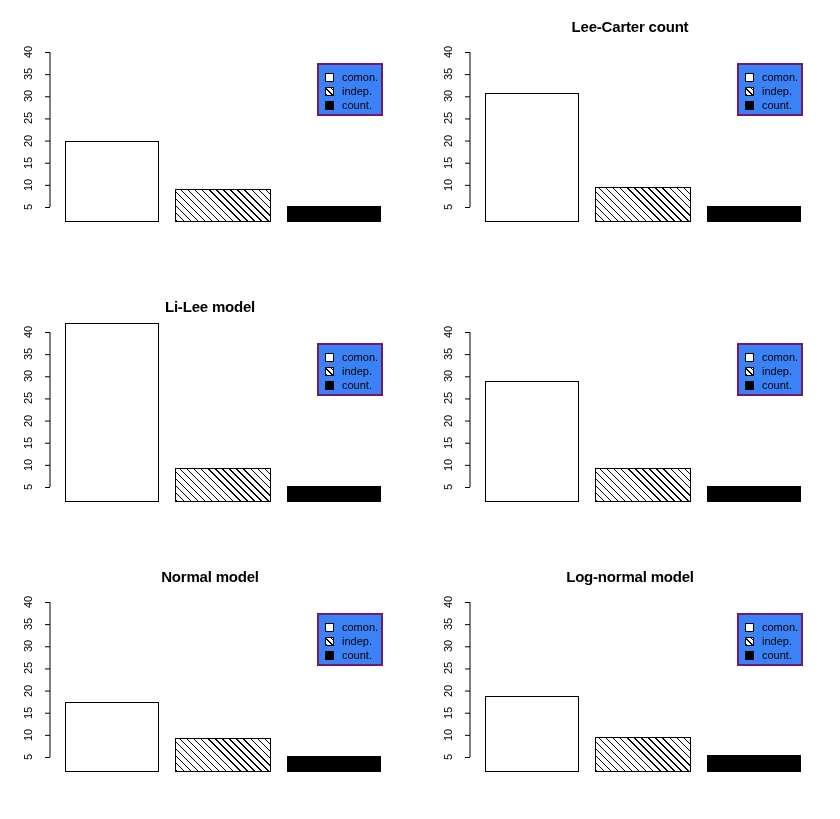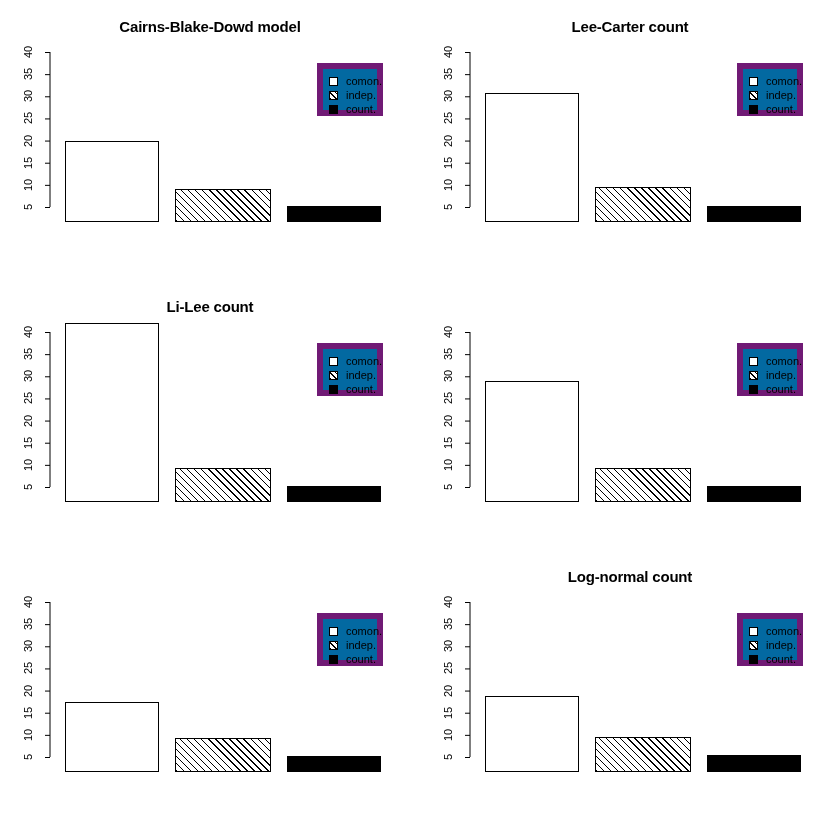--- a/index.html
+++ b/index.html
@@ -85,22 +85,22 @@
     background-image: repeating-linear-gradient(
         45deg,
         #000 0px, #000 1px,
         #ffffff 1px, #ffffff 5px);
   }
 
   
   .legend {
     position: absolute;
     box-sizing: border-box;
-    border: 6px solid #701a75;
-    background: #0369a1;
+    border: 2px solid #701a75;
+    background: #3b82f6;
     padding: 5px 7px 5px 6px;
   }
   .legend-row {
     display: flex;
     align-items: center;
     height: 14px;
   }
   .legend-key {
     box-sizing: border-box;
     width: 9px;
@@ -123,21 +123,20 @@
     font-family: "Liberation Sans", sans-serif;
     line-height: 1;
     white-space: nowrap;
   }
 </style>
 </head>
 <body>
 
 <div id="grid">
     <div class="panel" style="left: 0px; top: 0px;">
-      <div class="panel-title">Cairns-Blake-Dowd model</div>
       <div class="plot">
         <svg class="axis-svg" width="420" height="273">
           <line x1="50" y1="52" x2="50" y2="207" stroke="#000000" stroke-width="1"></line>
           <line x1="45" y1="207.5" x2="50" y2="207.5" stroke="#000000" stroke-width="1"></line>
           <line x1="45" y1="185.35714285714286" x2="50" y2="185.35714285714286" stroke="#000000" stroke-width="1"></line>
           <line x1="45" y1="163.21428571428572" x2="50" y2="163.21428571428572" stroke="#000000" stroke-width="1"></line>
           <line x1="45" y1="141.07142857142856" x2="50" y2="141.07142857142856" stroke="#000000" stroke-width="1"></line>
           <line x1="45" y1="118.92857142857143" x2="50" y2="118.92857142857143" stroke="#000000" stroke-width="1"></line>
           <line x1="45" y1="96.78571428571428" x2="50" y2="96.78571428571428" stroke="#000000" stroke-width="1"></line>
           <line x1="45" y1="74.64285714285714" x2="50" y2="74.64285714285714" stroke="#000000" stroke-width="1"></line>
@@ -205,21 +204,21 @@
             <span class="legend-label">indep.</span>
           </div>
           <div class="legend-row">
             <span class="legend-key solid"></span>
             <span class="legend-label">count.</span>
           </div>
         </div>
       </div>
     </div>
     <div class="panel" style="left: 0px; top: 280px;">
-      <div class="panel-title">Li-Lee count</div>
+      <div class="panel-title">Li-Lee model</div>
       <div class="plot">
         <svg class="axis-svg" width="420" height="273">
           <line x1="50" y1="52" x2="50" y2="207" stroke="#000000" stroke-width="1"></line>
           <line x1="45" y1="207.5" x2="50" y2="207.5" stroke="#000000" stroke-width="1"></line>
           <line x1="45" y1="185.35714285714286" x2="50" y2="185.35714285714286" stroke="#000000" stroke-width="1"></line>
           <line x1="45" y1="163.21428571428572" x2="50" y2="163.21428571428572" stroke="#000000" stroke-width="1"></line>
           <line x1="45" y1="141.07142857142856" x2="50" y2="141.07142857142856" stroke="#000000" stroke-width="1"></line>
           <line x1="45" y1="118.92857142857143" x2="50" y2="118.92857142857143" stroke="#000000" stroke-width="1"></line>
           <line x1="45" y1="96.78571428571428" x2="50" y2="96.78571428571428" stroke="#000000" stroke-width="1"></line>
           <line x1="45" y1="74.64285714285714" x2="50" y2="74.64285714285714" stroke="#000000" stroke-width="1"></line>
@@ -286,20 +285,21 @@
             <span class="legend-label">indep.</span>
           </div>
           <div class="legend-row">
             <span class="legend-key solid"></span>
             <span class="legend-label">count.</span>
           </div>
         </div>
       </div>
     </div>
     <div class="panel" style="left: 0px; top: 550px;">
+      <div class="panel-title">Normal model</div>
       <div class="plot">
         <svg class="axis-svg" width="420" height="273">
           <line x1="50" y1="52" x2="50" y2="207" stroke="#000000" stroke-width="1"></line>
           <line x1="45" y1="207.5" x2="50" y2="207.5" stroke="#000000" stroke-width="1"></line>
           <line x1="45" y1="185.35714285714286" x2="50" y2="185.35714285714286" stroke="#000000" stroke-width="1"></line>
           <line x1="45" y1="163.21428571428572" x2="50" y2="163.21428571428572" stroke="#000000" stroke-width="1"></line>
           <line x1="45" y1="141.07142857142856" x2="50" y2="141.07142857142856" stroke="#000000" stroke-width="1"></line>
           <line x1="45" y1="118.92857142857143" x2="50" y2="118.92857142857143" stroke="#000000" stroke-width="1"></line>
           <line x1="45" y1="96.78571428571428" x2="50" y2="96.78571428571428" stroke="#000000" stroke-width="1"></line>
           <line x1="45" y1="74.64285714285714" x2="50" y2="74.64285714285714" stroke="#000000" stroke-width="1"></line>
@@ -326,21 +326,21 @@
             <span class="legend-label">indep.</span>
           </div>
           <div class="legend-row">
             <span class="legend-key solid"></span>
             <span class="legend-label">count.</span>
           </div>
         </div>
       </div>
     </div>
     <div class="panel" style="left: 420px; top: 550px;">
-      <div class="panel-title">Log-normal count</div>
+      <div class="panel-title">Log-normal model</div>
       <div class="plot">
         <svg class="axis-svg" width="420" height="273">
           <line x1="50" y1="52" x2="50" y2="207" stroke="#000000" stroke-width="1"></line>
           <line x1="45" y1="207.5" x2="50" y2="207.5" stroke="#000000" stroke-width="1"></line>
           <line x1="45" y1="185.35714285714286" x2="50" y2="185.35714285714286" stroke="#000000" stroke-width="1"></line>
           <line x1="45" y1="163.21428571428572" x2="50" y2="163.21428571428572" stroke="#000000" stroke-width="1"></line>
           <line x1="45" y1="141.07142857142856" x2="50" y2="141.07142857142856" stroke="#000000" stroke-width="1"></line>
           <line x1="45" y1="118.92857142857143" x2="50" y2="118.92857142857143" stroke="#000000" stroke-width="1"></line>
           <line x1="45" y1="96.78571428571428" x2="50" y2="96.78571428571428" stroke="#000000" stroke-width="1"></line>
           <line x1="45" y1="74.64285714285714" x2="50" y2="74.64285714285714" stroke="#000000" stroke-width="1"></line>

